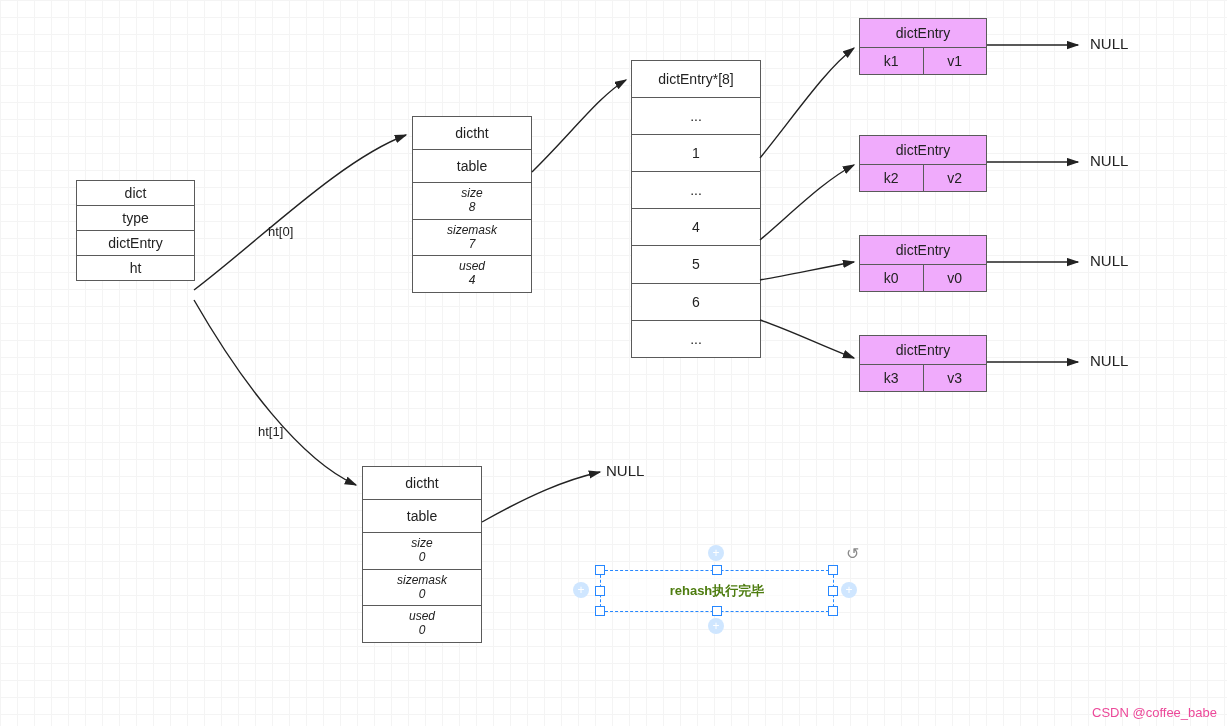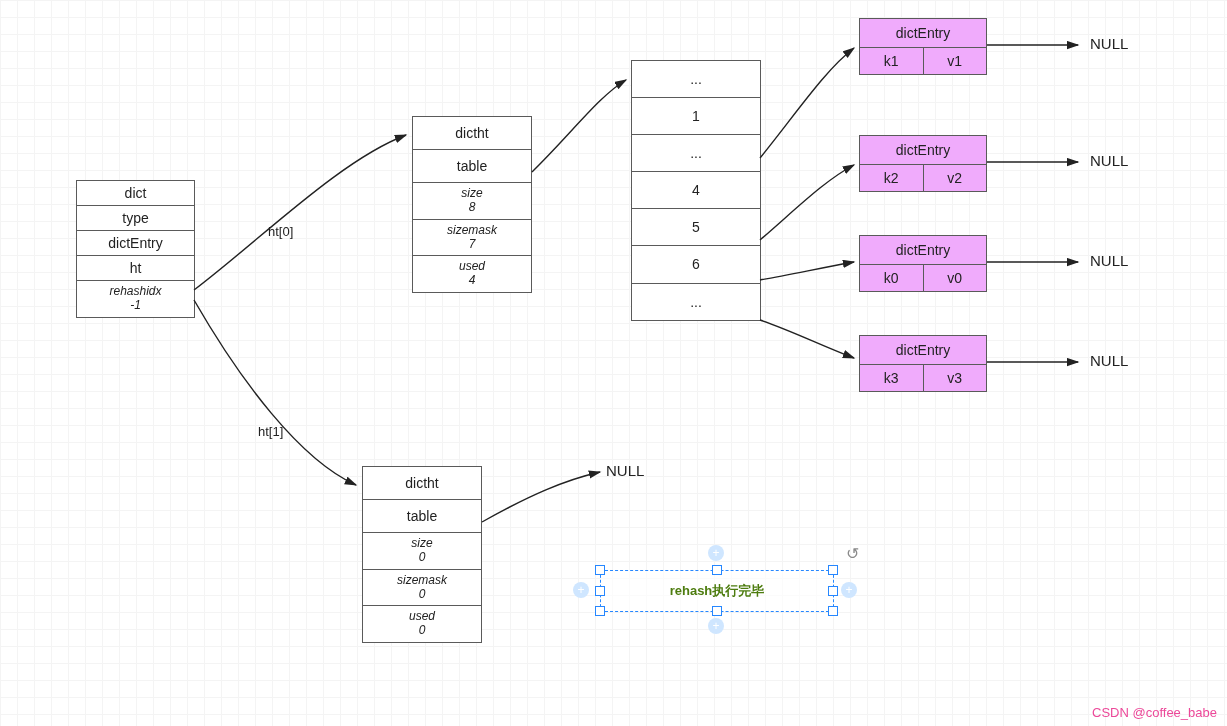--- a/index.html
+++ b/index.html
@@ -24,40 +24,40 @@
 </style>
 </head>
 <body>
 <div class="grid"></div>
 
 <div class="box" style="left:76px;top:180px;width:117px;">
   <div class="cell">dict</div>
   <div class="cell">type</div>
   <div class="cell">dictEntry</div>
   <div class="cell">ht</div>
-  <div class="cell sub"><span>rehashidx</span><br><span>-1</span></div>
 </div>
 
 <div class="box" style="left:412px;top:116px;width:118px;">
   <div class="cell" style="padding:8px 0">dictht</div>
   <div class="cell" style="padding:8px 0">table</div>
   <div class="cell sub"><span>size</span><br><span>8</span></div>
   <div class="cell sub"><span>sizemask</span><br><span>7</span></div>
   <div class="cell sub"><span>used</span><br><span>4</span></div>
 </div>
 
 <div class="box" style="left:362px;top:466px;width:118px;">
   <div class="cell" style="padding:8px 0">dictht</div>
   <div class="cell" style="padding:8px 0">table</div>
   <div class="cell sub"><span>size</span><br><span>0</span></div>
   <div class="cell sub"><span>sizemask</span><br><span>0</span></div>
   <div class="cell sub"><span>used</span><br><span>0</span></div>
 </div>
 
 <div class="box" style="left:631px;top:60px;width:128px;">
+  <div class="cell" style="padding:10px 0">dictEntry*[8]</div>
   <div class="cell" style="padding:10px 0">...</div>
   <div class="cell" style="padding:10px 0">1</div>
   <div class="cell" style="padding:10px 0">...</div>
   <div class="cell" style="padding:10px 0">4</div>
   <div class="cell" style="padding:10px 0">5</div>
   <div class="cell" style="padding:10px 0">6</div>
   <div class="cell" style="padding:10px 0">...</div>
 </div>
 
 <div class="entry" style="left:859px;top:18px;">

